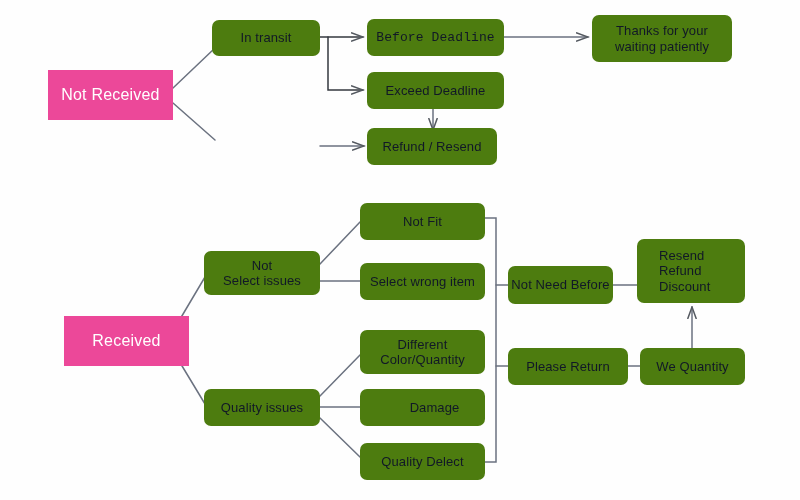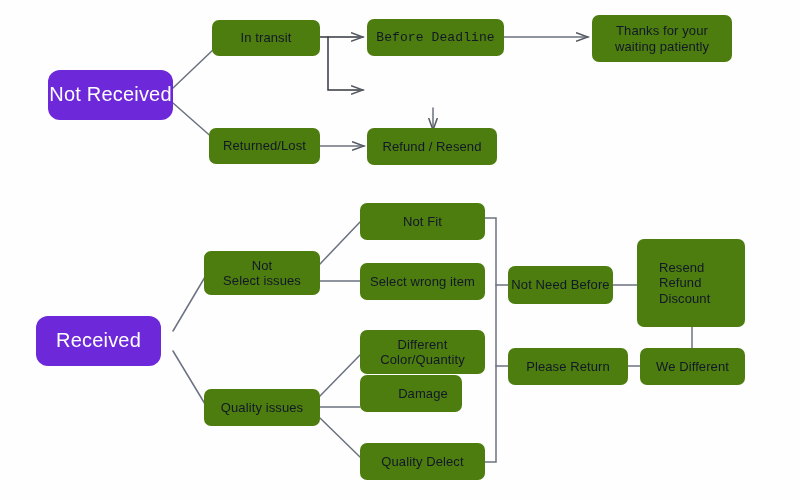--- a/index.html
+++ b/index.html
@@ -32,24 +32,24 @@
     text-align: center;
     border-radius: 7px;
     background: #4d7c0f;
     color: #111827;
     font-size: 13px;
     line-height: 1.18;
     letter-spacing: 0.1px;
     z-index: 2;
   }
   .node.root {
-    background: #6d28d9;
+    background: #ec4899;
     color: #ffffff;
-    font-size: 20px;
-    border-radius: 12px;
+    font-size: 16px;
+    border-radius: 0;
     letter-spacing: 0.2px;
   }
   .node.left-text {
     justify-content: flex-start;
     text-align: left;
     padding-left: 22px;
   }
   .node .label {
     display: block;
     white-space: pre-line;
@@ -106,39 +106,39 @@
   </svg>
 
   <div class="node root" style="left:48px; top:70px; width:125px; height:50px;">
     <span class="label">Not Received</span>
   </div>
 
   <div class="node" style="left:212px; top:20px; width:108px; height:36px;">
     <span class="label">In transit</span>
   </div>
 
-  <div class="node" style="left:209px; top:128px; width:111px; height:36px;">
-    <span class="label">Returned/Lost</span>
-  </div>
 
   <div class="node" style="left:367px; top:19px; width:137px; height:37px;font-family:Liberation Mono, monospace;">
     <span class="label">Before Deadline</span>
   </div>
 
+  <div class="node" style="left:367px; top:72px; width:137px; height:37px;">
+    <span class="label">Exceed Deadline</span>
+  </div>
 
   <div class="node" style="left:367px; top:128px; width:130px; height:37px;">
     <span class="label">Refund / Resend</span>
   </div>
 
   <div class="node" style="left:592px; top:15px; width:140px; height:47px;">
     <span class="label">Thanks for your
 waiting patiently</span>
   </div>
 
-  <div class="node root" style="left:36px; top:316px; width:125px; height:50px;">
+  <div class="node root" style="left:64px; top:316px; width:125px; height:50px;">
     <span class="label">Received</span>
   </div>
 
   <div class="node" style="left:204px; top:251px; width:116px; height:44px;">
     <span class="label">Not
 Select issues</span>
   </div>
 
   <div class="node" style="left:204px; top:389px; width:116px; height:37px;">
     <span class="label">Quality issues</span>
@@ -150,39 +150,39 @@
 
   <div class="node" style="left:360px; top:263px; width:125px; height:37px;">
     <span class="label">Select wrong item</span>
   </div>
 
   <div class="node" style="left:360px; top:330px; width:125px; height:44px;">
     <span class="label">Different
 Color/Quantity</span>
   </div>
 
-  <div class="node" style="left:360px; top:375px; width:102px; height:37px;padding-left:24px;">
+  <div class="node" style="left:360px; top:389px; width:125px; height:37px;padding-left:24px;">
     <span class="label">Damage</span>
   </div>
 
   <div class="node" style="left:360px; top:443px; width:125px; height:37px;">
     <span class="label">Quality Delect</span>
   </div>
 
   <div class="node" style="left:508px; top:266px; width:105px; height:38px;">
     <span class="label">Not Need Before</span>
   </div>
 
   <div class="node" style="left:508px; top:348px; width:120px; height:37px;">
     <span class="label">Please Return</span>
   </div>
 
   <div class="node" style="left:640px; top:348px; width:105px; height:37px;">
-    <span class="label">We Different</span>
+    <span class="label">We Quantity</span>
   </div>
 
-  <div class="node left-text" style="left:637px; top:239px; width:108px; height:88px;">
+  <div class="node left-text" style="left:637px; top:239px; width:108px; height:64px;">
     <span class="label">Resend
 Refund
 Discount</span>
   </div>
 
 </div>
 
 </body></html>

